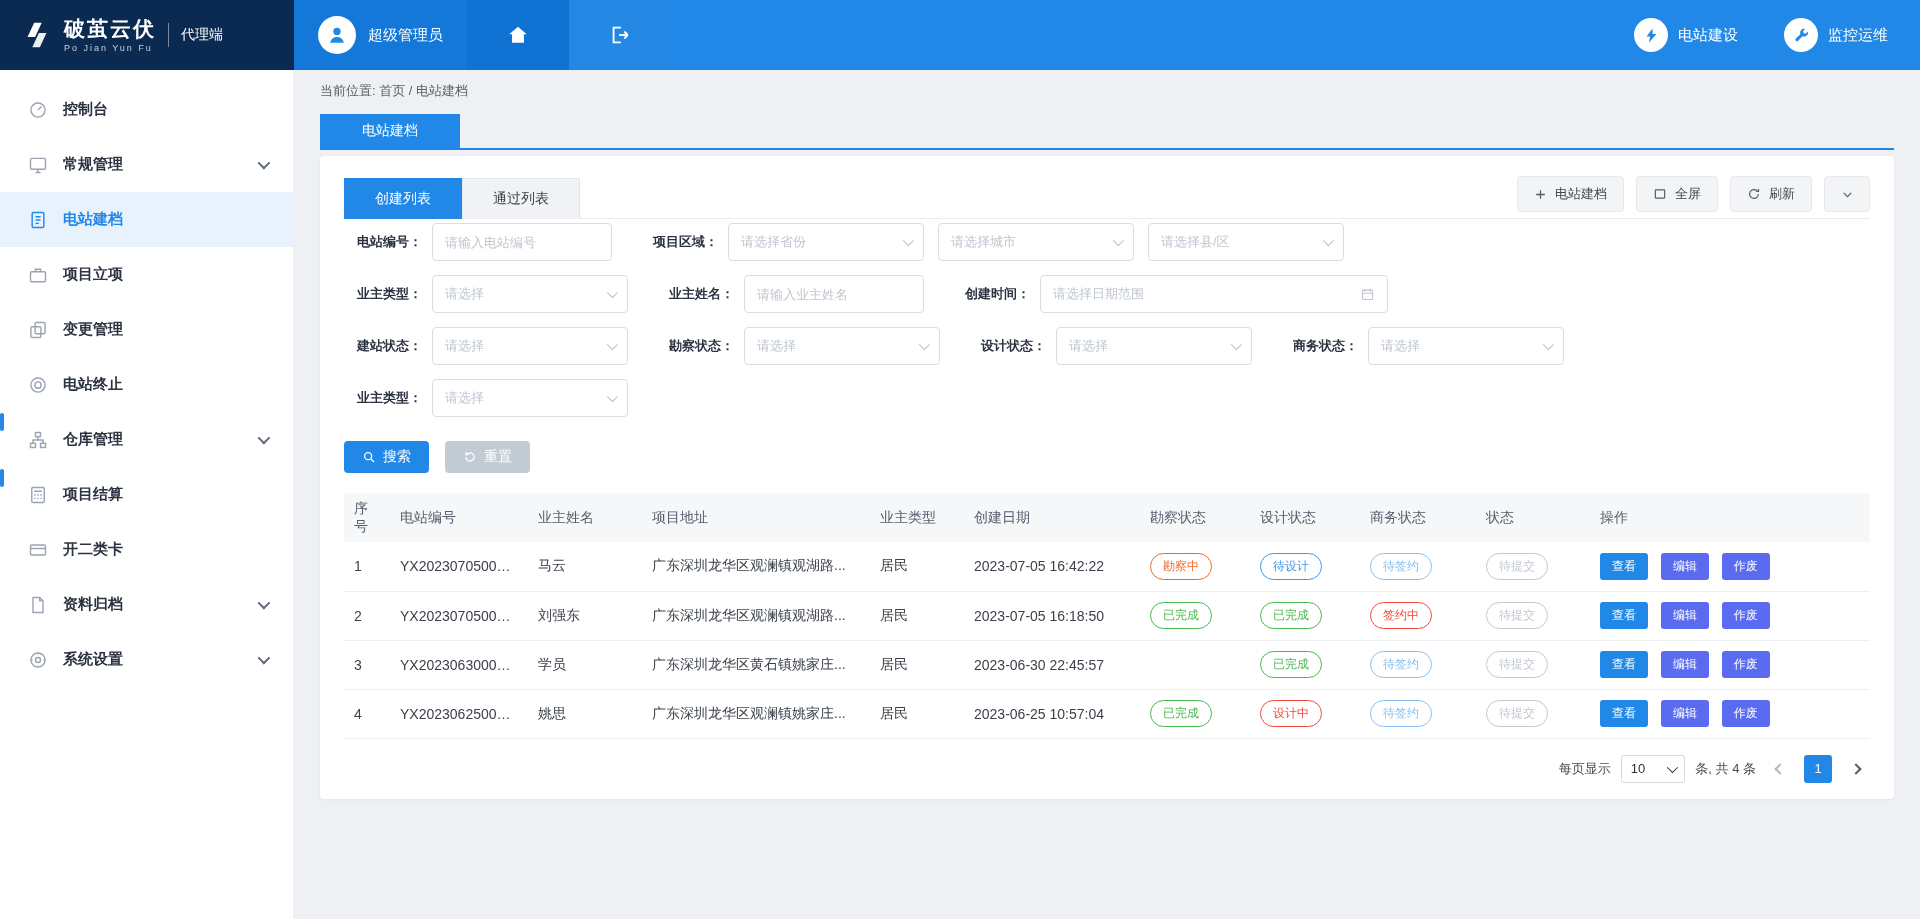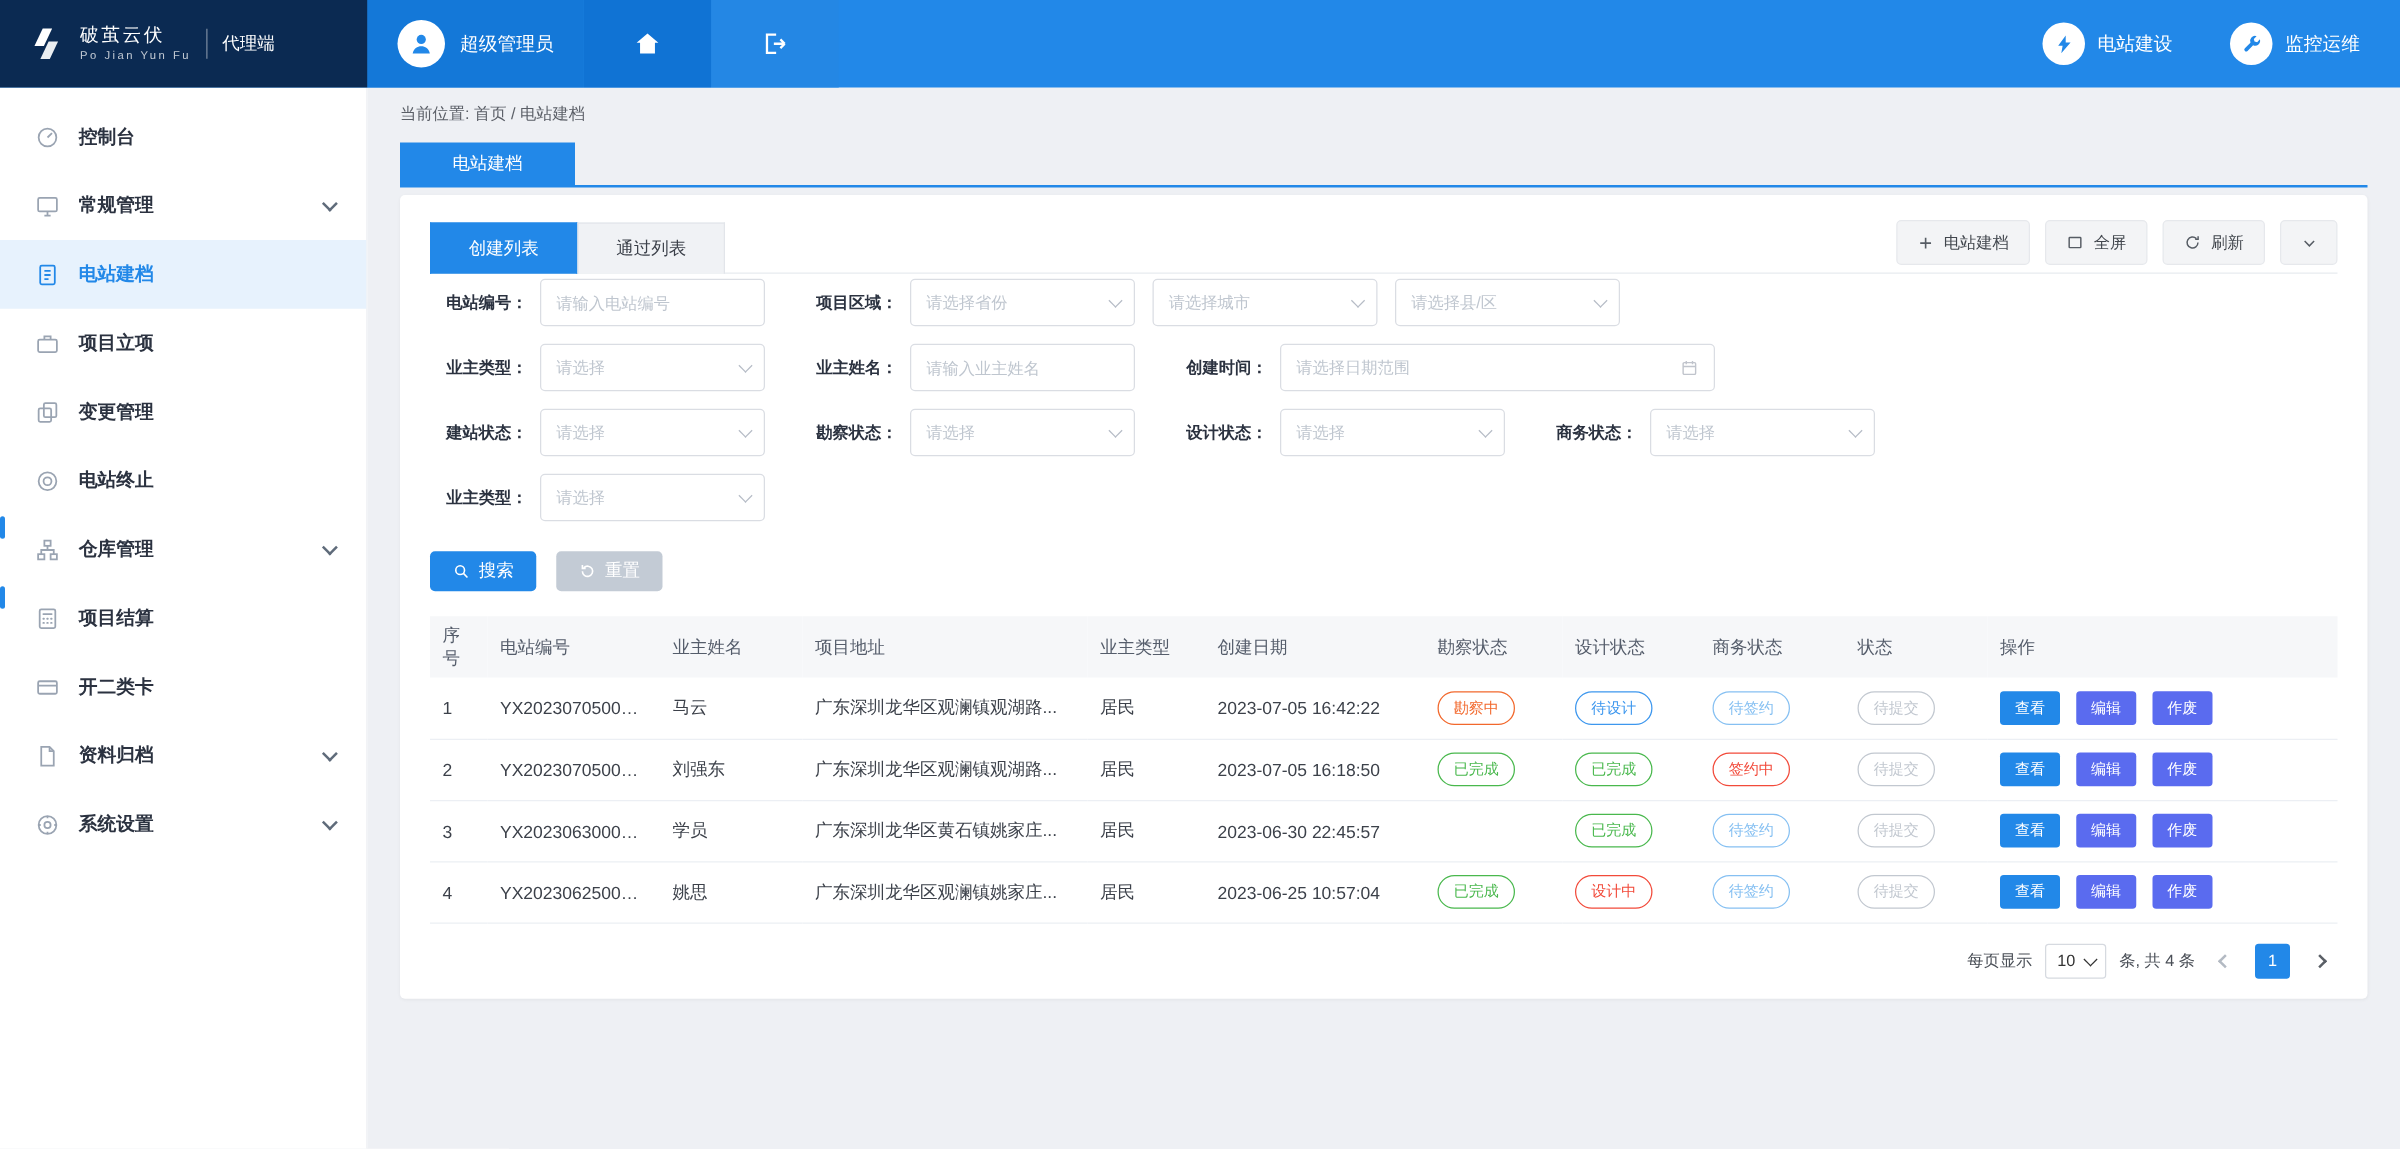--- a/index.html
+++ b/index.html
@@ -7,21 +7,21 @@
   body {
     font-family: "Liberation Sans", sans-serif;
     background:#eef0f4; color:#333; overflow:hidden; position:relative;
   }
   svg { display:block; }
 
   
   .topbar { position:absolute; top:0; left:0; right:0; height:70px; background:#2288e8; display:flex; color:#fff; z-index:5; }
   .logo { width:294px; height:100%; background:#0b2a52; display:flex; align-items:center; padding-left:20px; flex-shrink:0; }
   .logo-text { margin-left:10px; }
-  .logo-title { font-size:15px; font-weight:normal; letter-spacing:2px; line-height:1.1; }
+  .logo-title { font-size:21px; font-weight:bold; letter-spacing:2px; line-height:1.1; }
   .logo-sub { font-size:9px; letter-spacing:2px; color:rgba(255,255,255,.75); margin-top:2px; }
   .logo-divider { width:1px; height:24px; background:rgba(255,255,255,.45); margin:0 12px; }
   .logo-edition { font-size:14px; }
   .topbar-user { height:100%; background:#1478d8; display:flex; align-items:center; gap:12px; padding:0 24px; cursor:pointer; }
   .avatar { width:38px; height:38px; border-radius:50%; background:#fff; display:flex; align-items:center; justify-content:center; }
   .topbar-user-name { font-size:15px; }
   .topbar-btn { width:102px; height:100%; display:flex; align-items:center; justify-content:center; cursor:pointer; }
   .seg-home { background:#1073d4; }
   .seg-logout { background:#2487e4; }
   .topbar-right { margin-left:auto; display:flex; align-items:center; gap:46px; padding-right:32px; }
@@ -54,21 +54,21 @@
   .tbtn.only-icon { width:46px; justify-content:center; padding:0; }
 
   
   .filters { margin-top:4px; }
   .frow { display:flex; align-items:center; margin-bottom:14px; }
   .fgroup { display:flex; align-items:center; margin-right:28px; }
   .flabel { width:88px; text-align:right; padding-right:10px; font-size:13px; font-weight:bold; color:#2b3240; flex-shrink:0; }
   .ctl { height:38px; border:1px solid #dadde3; border-radius:4px; background:#fff; font-size:13px; display:flex; align-items:center; padding:0 12px; }
   input.ctl { width:180px; color:#606266; font-family:inherit; outline:none; }
   input.ctl::placeholder { color:#bfc6cf; }
-  .sel { width:180px; justify-content:space-between; color:#bfc6cf; cursor:pointer; }
+  .sel { width:196px; justify-content:space-between; color:#bfc6cf; cursor:pointer; }
   .sel.wide { width:196px; }
   .chev { width:8px; height:8px; border-right:1.6px solid #b6bcc6; border-bottom:1.6px solid #b6bcc6; transform:rotate(45deg) translateY(-2px); flex-shrink:0; }
   .sel-row { display:flex; gap:14px; }
   .date { width:348px; justify-content:space-between; color:#bfc6cf; cursor:pointer; }
 
   .actions { margin:24px 0 20px; display:flex; gap:16px; }
   .btn { height:32px; padding:0 18px; border:none; border-radius:4px; color:#fff; font-size:14px; display:flex; align-items:center; gap:7px; cursor:pointer; font-family:inherit; }
   .btn-search { background:#2288e8; }
   .btn-reset { background:#c3cbd5; }
 
@@ -82,21 +82,21 @@
   .badge-green { color:#49b84d; border-color:#49b84d; }
   .badge-blue { color:#3d97ee; border-color:#3d97ee; }
   .badge-lightblue { color:#86c0f2; border-color:#86c0f2; }
   .badge-gray { color:#c2c8d0; border-color:#c2c8d0; }
   .abtn { height:27px; padding:0 12px; border:none; border-radius:3px; color:#fff; font-size:12px; margin-right:9px; cursor:pointer; font-family:inherit; }
   .abtn-view { background:#2288e8; }
   .abtn-edit, .abtn-void { background:#5a6bef; }
 
   
   .pagination { display:flex; justify-content:flex-end; align-items:center; gap:10px; margin-top:16px; font-size:13px; color:#4a4f57; }
-  .pp-select { height:28px; border:1px solid #d6dae0; border-radius:3px; padding:0 9px; display:flex; align-items:center; gap:7px; cursor:pointer; color:#333; }
+  .pp-select { height:28px; border:1px solid #d6dae0; border-radius:3px; padding:0 9px; display:flex; align-items:center; gap:22px; cursor:pointer; color:#333; }
   .pg-arrow { width:28px; height:28px; display:flex; align-items:center; justify-content:center; cursor:pointer; }
   .arr { width:8px; height:8px; border-right:2px solid #5a5f66; border-bottom:2px solid #5a5f66; }
   .arr-left { transform:rotate(135deg); border-color:#b3bac3; }
   .arr-right { transform:rotate(-45deg); }
   .pg-page { width:28px; height:28px; background:#2288e8; color:#fff; border-radius:3px; display:flex; align-items:center; justify-content:center; cursor:pointer; }
 </style>
 </head>
 <body>
 
 <header class="topbar">

